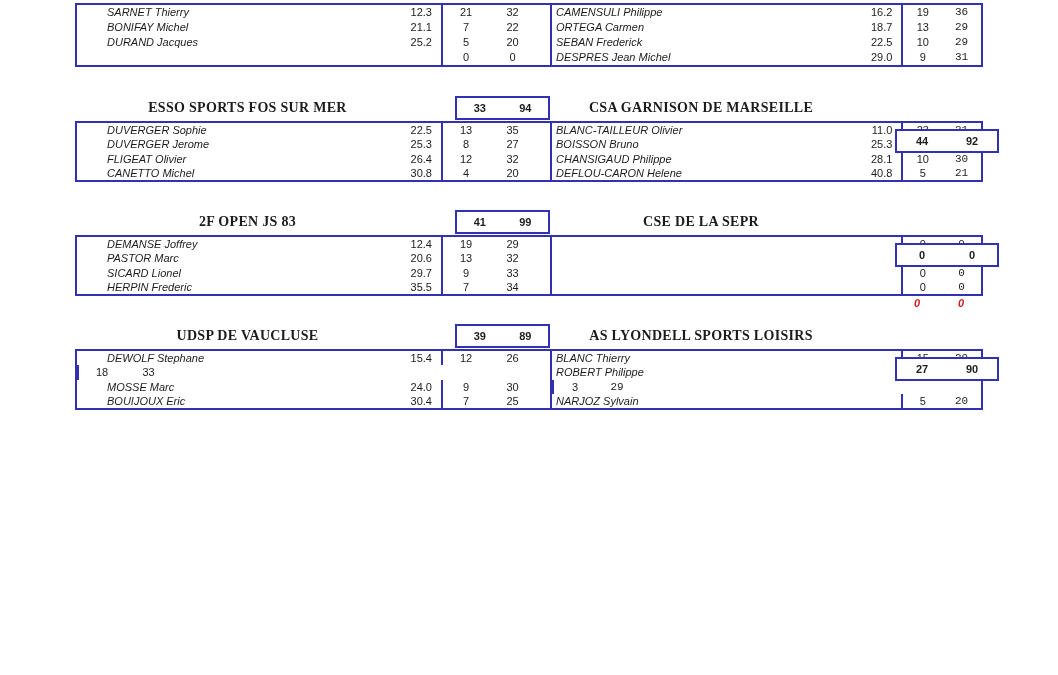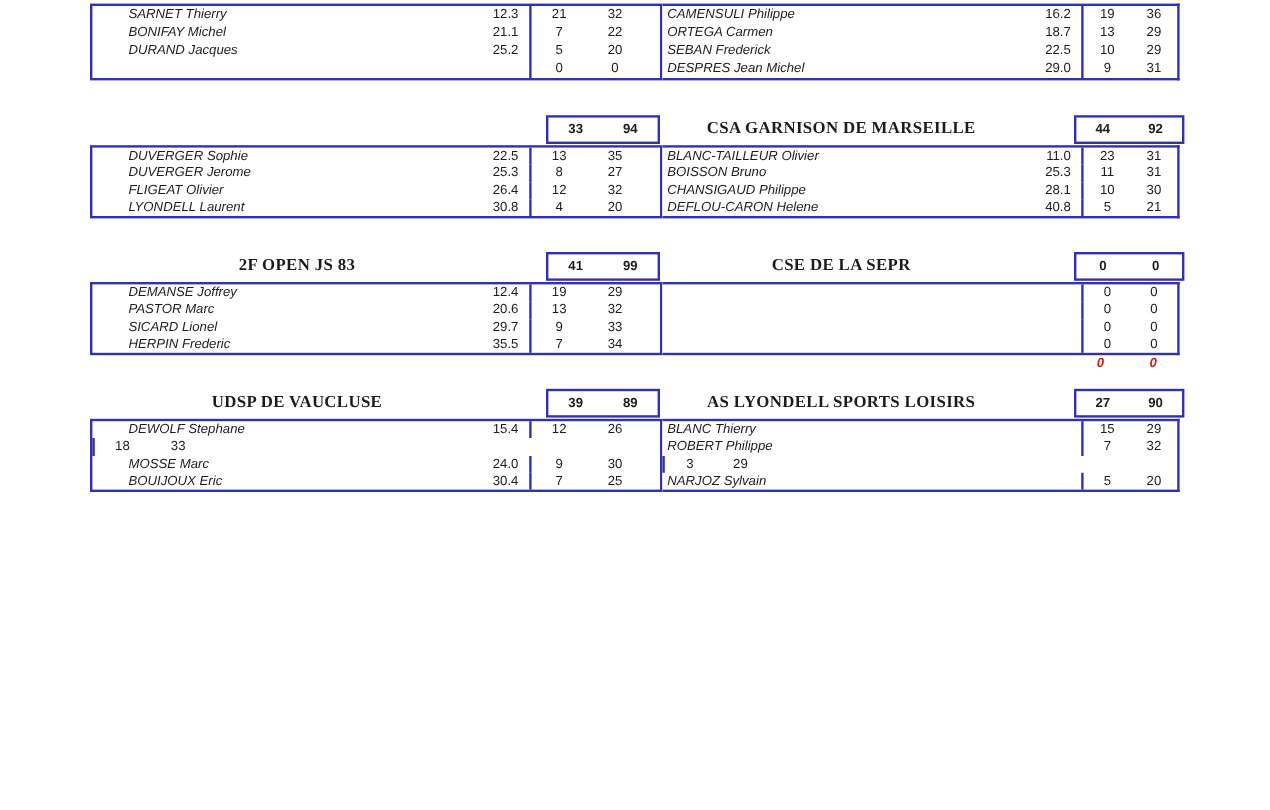--- a/index.html
+++ b/index.html
@@ -9,40 +9,40 @@
   
   .hdr{position:relative;height:24px;}
   .hdr-name{position:absolute;top:0;height:24px;line-height:24px;text-align:center;
             font-family:"Liberation Serif",serif;font-weight:bold;font-size:14px;
             letter-spacing:.3px;white-space:nowrap;}
   .hdr-name.l{left:0;width:345px;}
   .hdr-name.r{left:477px;width:298px;}
   .hdr-box{position:absolute;top:0;height:24px;border:2px solid #3232b0;display:flex;
            box-sizing:border-box;background:#fff;}
   .hdr-box.l{left:380px;width:95px;}
-  .hdr-box.r{left:820px;width:92px;}
+  .hdr-box.r{left:820px;width:104px;margin-top:33px;}
   .hdr-box span{flex:1;text-align:center;line-height:20px;font-weight:bold;font-size:11px;}
   
   .tables{display:flex;margin-top:1px;}
   .table{box-sizing:border-box;border:2px solid #3232b0;background:#fff;}
   .table.l{width:477px;}
   .table.r{width:431px;border-left:none;}
   .row{display:flex;height:14.25px;line-height:14.25px;font-size:11px;}
   .partial .row{height:15px;line-height:15px;}
   .name-cell{display:flex;justify-content:space-between;box-sizing:border-box;
              padding:0 9px 0 4px;overflow:hidden;}
   .table.l .name-cell{width:364px;padding-left:30px;}
   .table.r .name-cell{width:377px;}
   .pname{font-style:italic;white-space:nowrap;}
   .pindex{white-space:nowrap;}
   .sc{text-align:center;box-sizing:border-box;}
   .table.l .sc1{width:48px;border-left:2px solid #3232b0;}
   .table.l .sc2{width:47px;}
   .table.r .sc1{width:44px;border-left:2px solid #3232b0;}
-  .table.r .sc2{width:42px;}
+  .table.r .sc2{width:42px;font-family:Liberation Mono, monospace;}
   
   .extra-row{position:absolute;left:820px;top:86px;width:88px;display:flex;height:14px;
              line-height:14px;font-size:11px;font-weight:bold;font-style:italic;color:#cc1c1c;}
   .extra-row span{flex:1;text-align:center;}
 </style>
 </head>
 <body>
 
 <div class="page">
 
@@ -114,20 +114,21 @@
             </div>
           <div class="sc sc1">9</div>
           <div class="sc sc2">31</div>
         </div>
       </div>
     </div>
   </section>
 
   <section class="block" style="top:96px">
     <div class="hdr">
+      <div class="hdr-name l">ESSO SPORTS FOS SUR MER</div>
       <div class="hdr-box l">
         <span>33</span>
         <span>94</span>
       </div>
       <div class="hdr-name r">CSA GARNISON DE MARSEILLE</div>
       <div class="hdr-box r">
         <span>44</span>
         <span>92</span>
       </div>
     </div>
@@ -152,21 +153,21 @@
         <div class="row">
           <div class="name-cell">
               <span class="pname">FLIGEAT Olivier</span>
               <span class="pindex">26.4</span>
             </div>
           <div class="sc sc1">12</div>
           <div class="sc sc2">32</div>
         </div>
         <div class="row">
           <div class="name-cell">
-              <span class="pname">LYONDELL Laurent</span>
+              <span class="pname">CANETTO Michel</span>
               <span class="pindex">30.8</span>
             </div>
           <div class="sc sc1">4</div>
           <div class="sc sc2">20</div>
         </div>
       </div>
       <div class="table r">
         <div class="row">
           <div class="name-cell">
               <span class="pname">BLANC-TAILLEUR Olivier</span>

